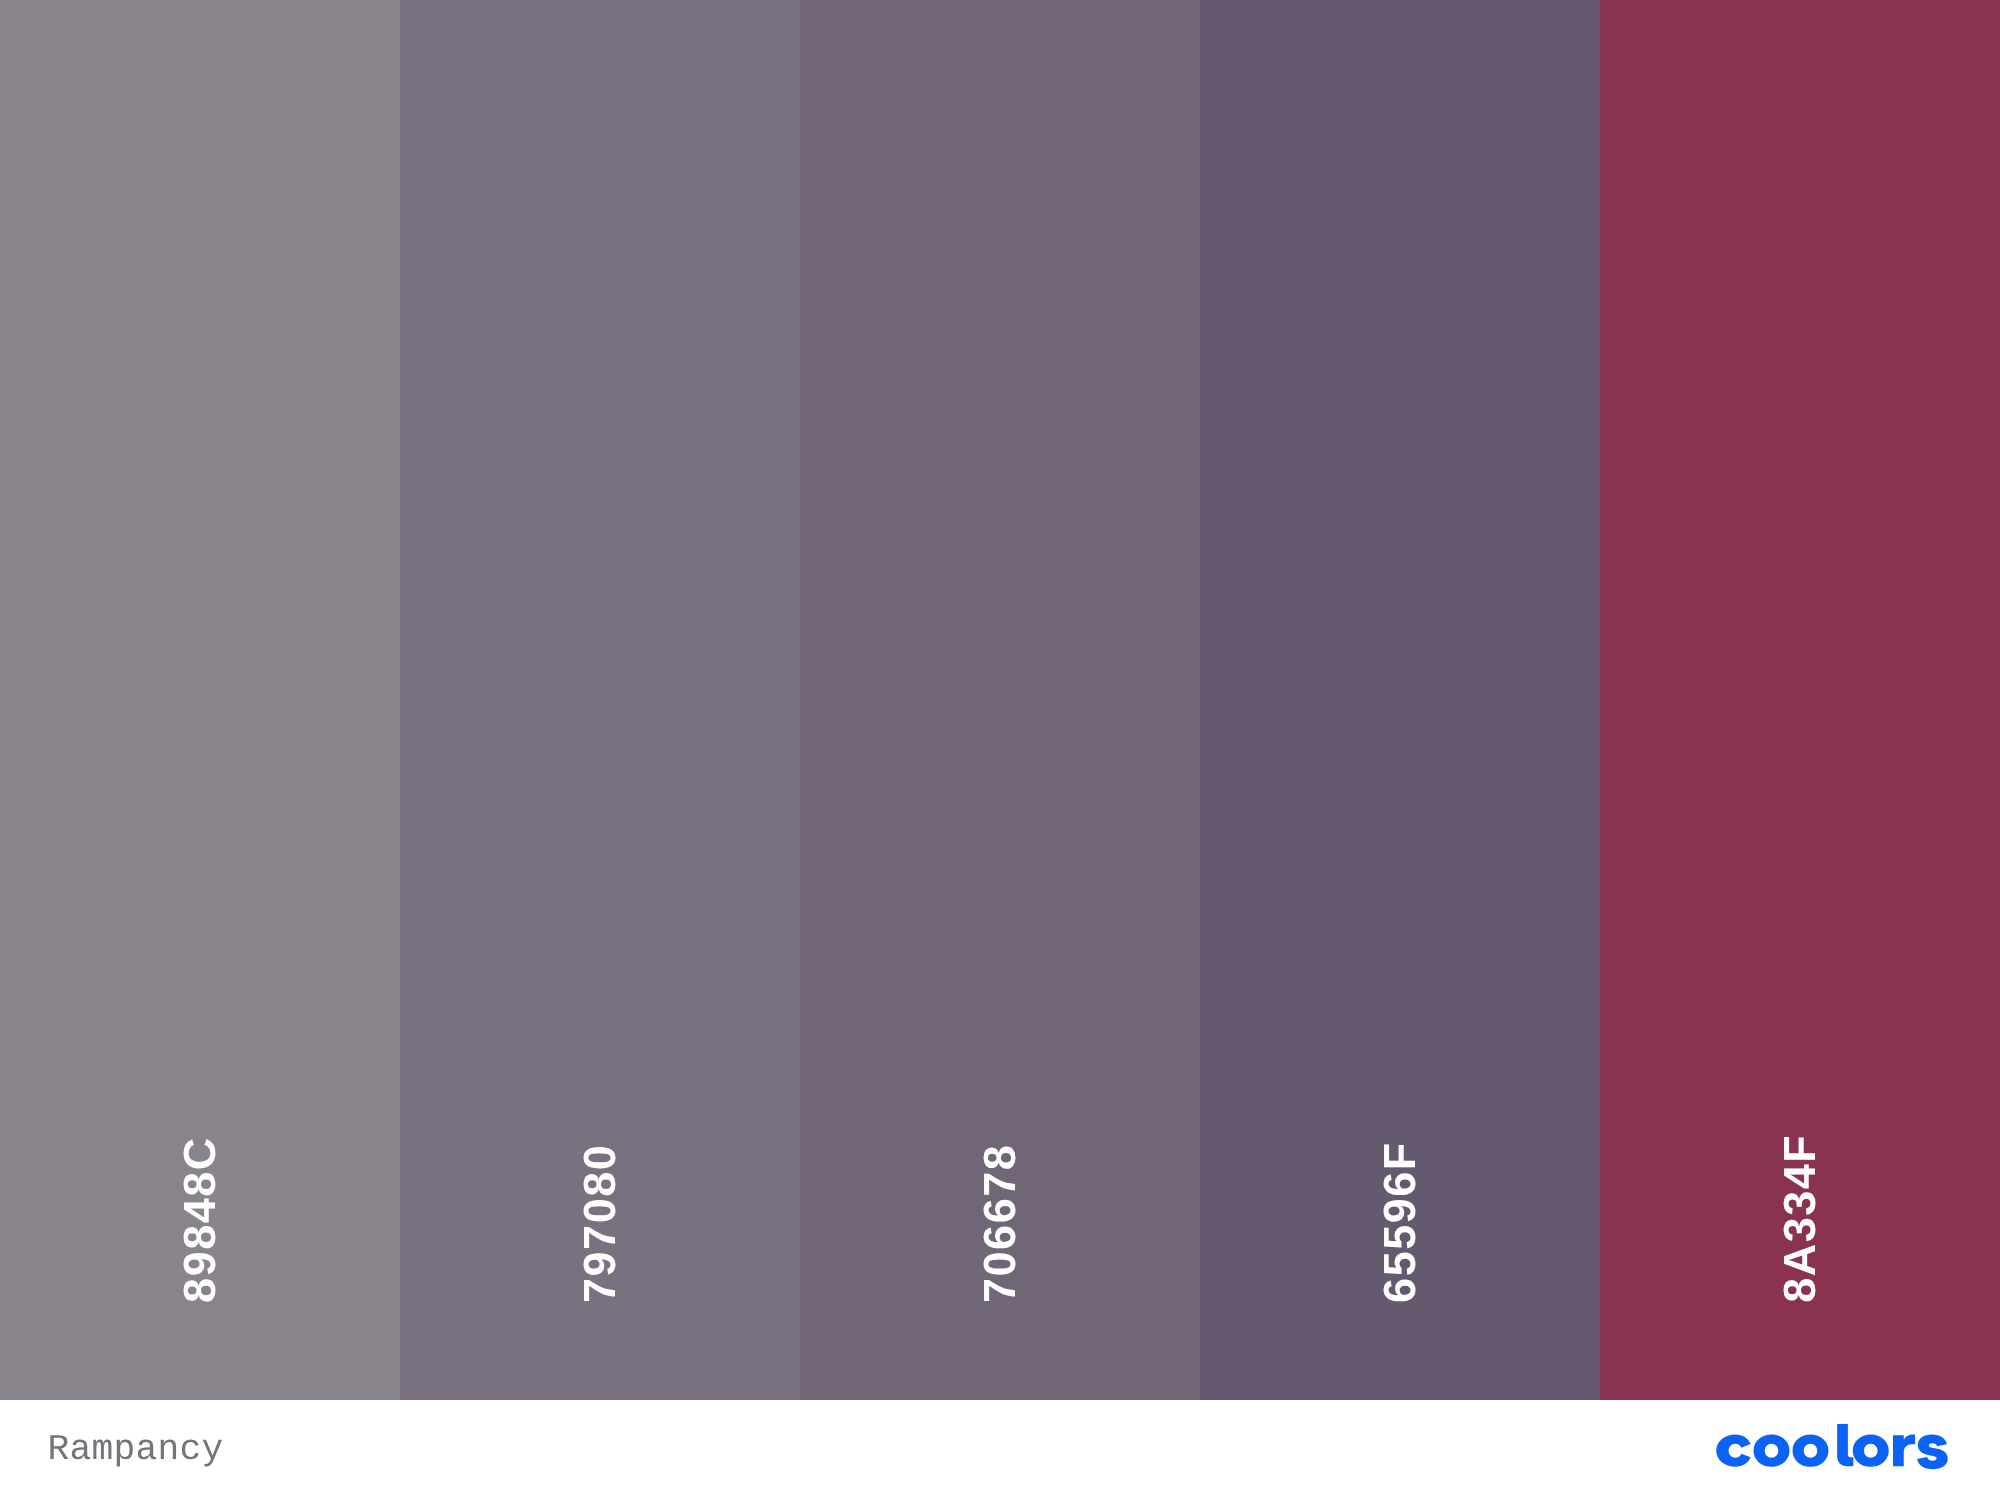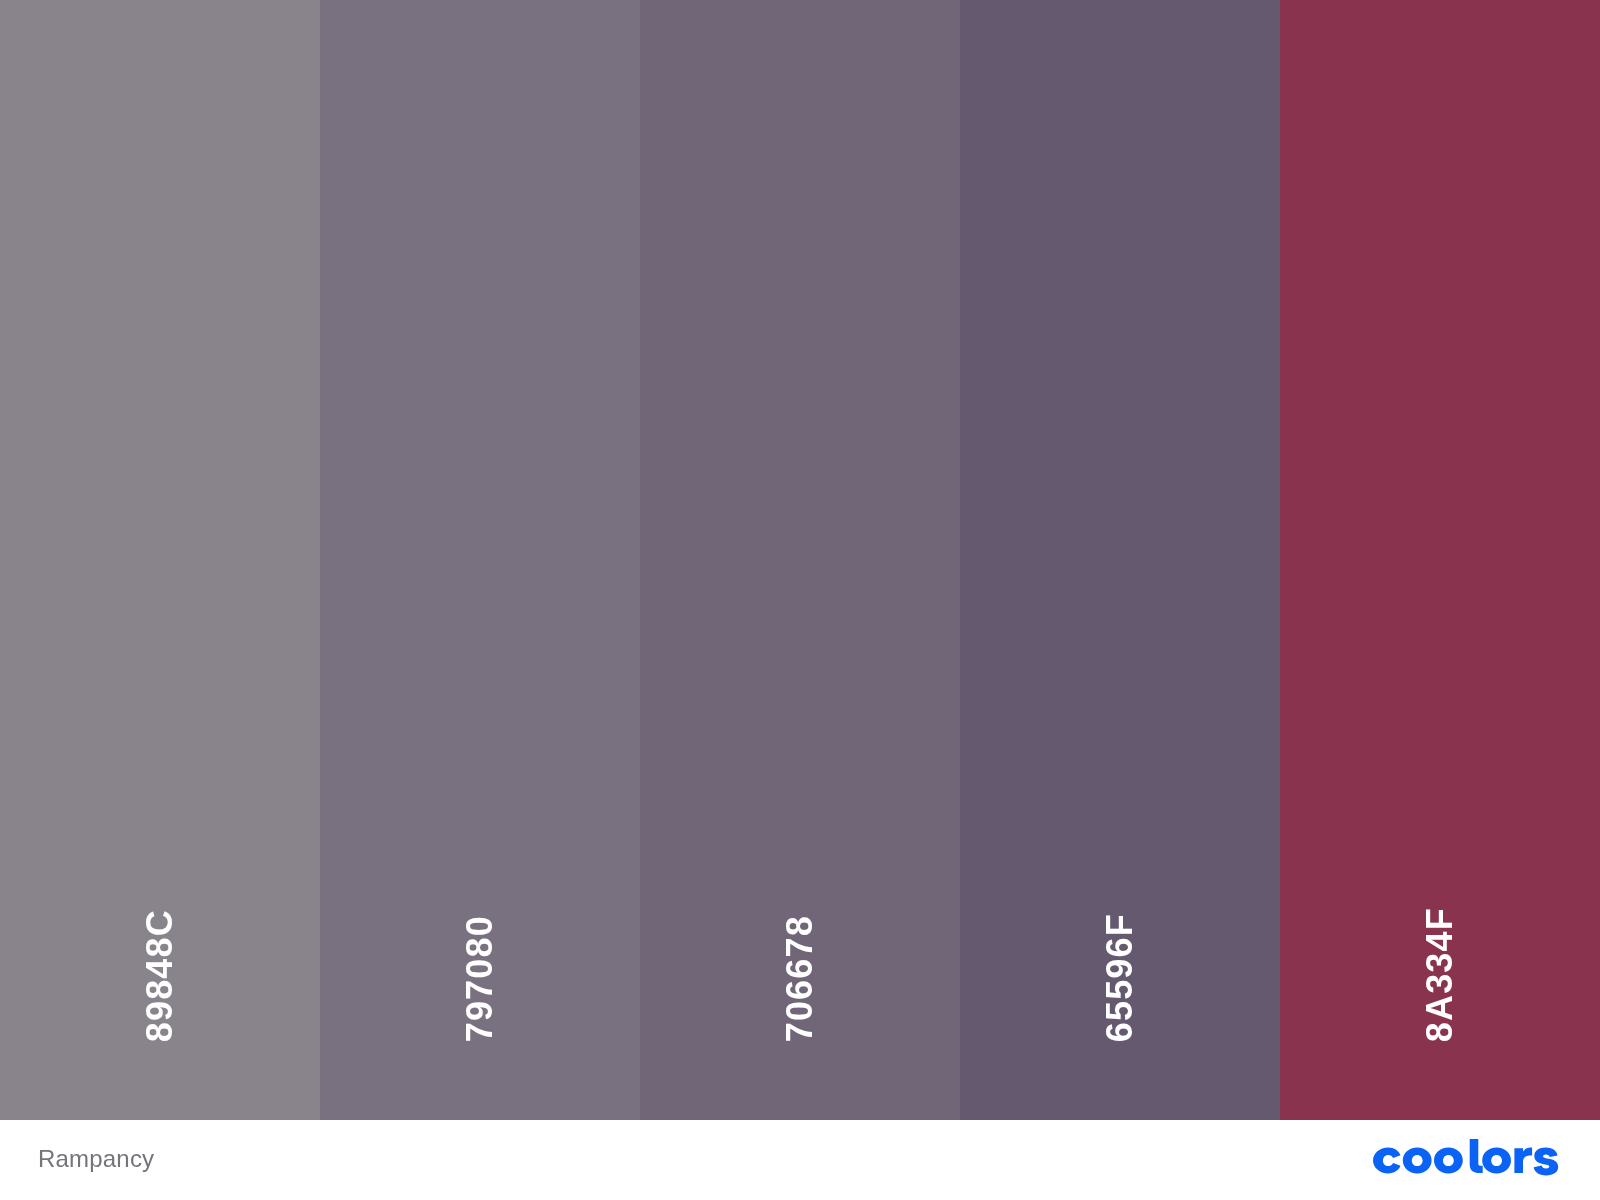--- a/index.html
+++ b/index.html
@@ -61,22 +61,22 @@
     width: 1600px;
     background: #ffffff;
     position: relative;
     display: flex;
     align-items: center;
     justify-content: space-between;
     padding: 0 38px 0 38px;
   }
 
   #palette-name {
-    font-family: Liberation Sans, sans-serif;
-    font-size: 24px;
+    font-family: Liberation Mono, monospace;
+    font-size: 29px;
     font-weight: normal;
     color: #74747a;
     letter-spacing: 0.2px;
     line-height: 1;
     padding-bottom: 2px;
   }
 
   #brand-logo {
     display: flex;
     align-items: center;

